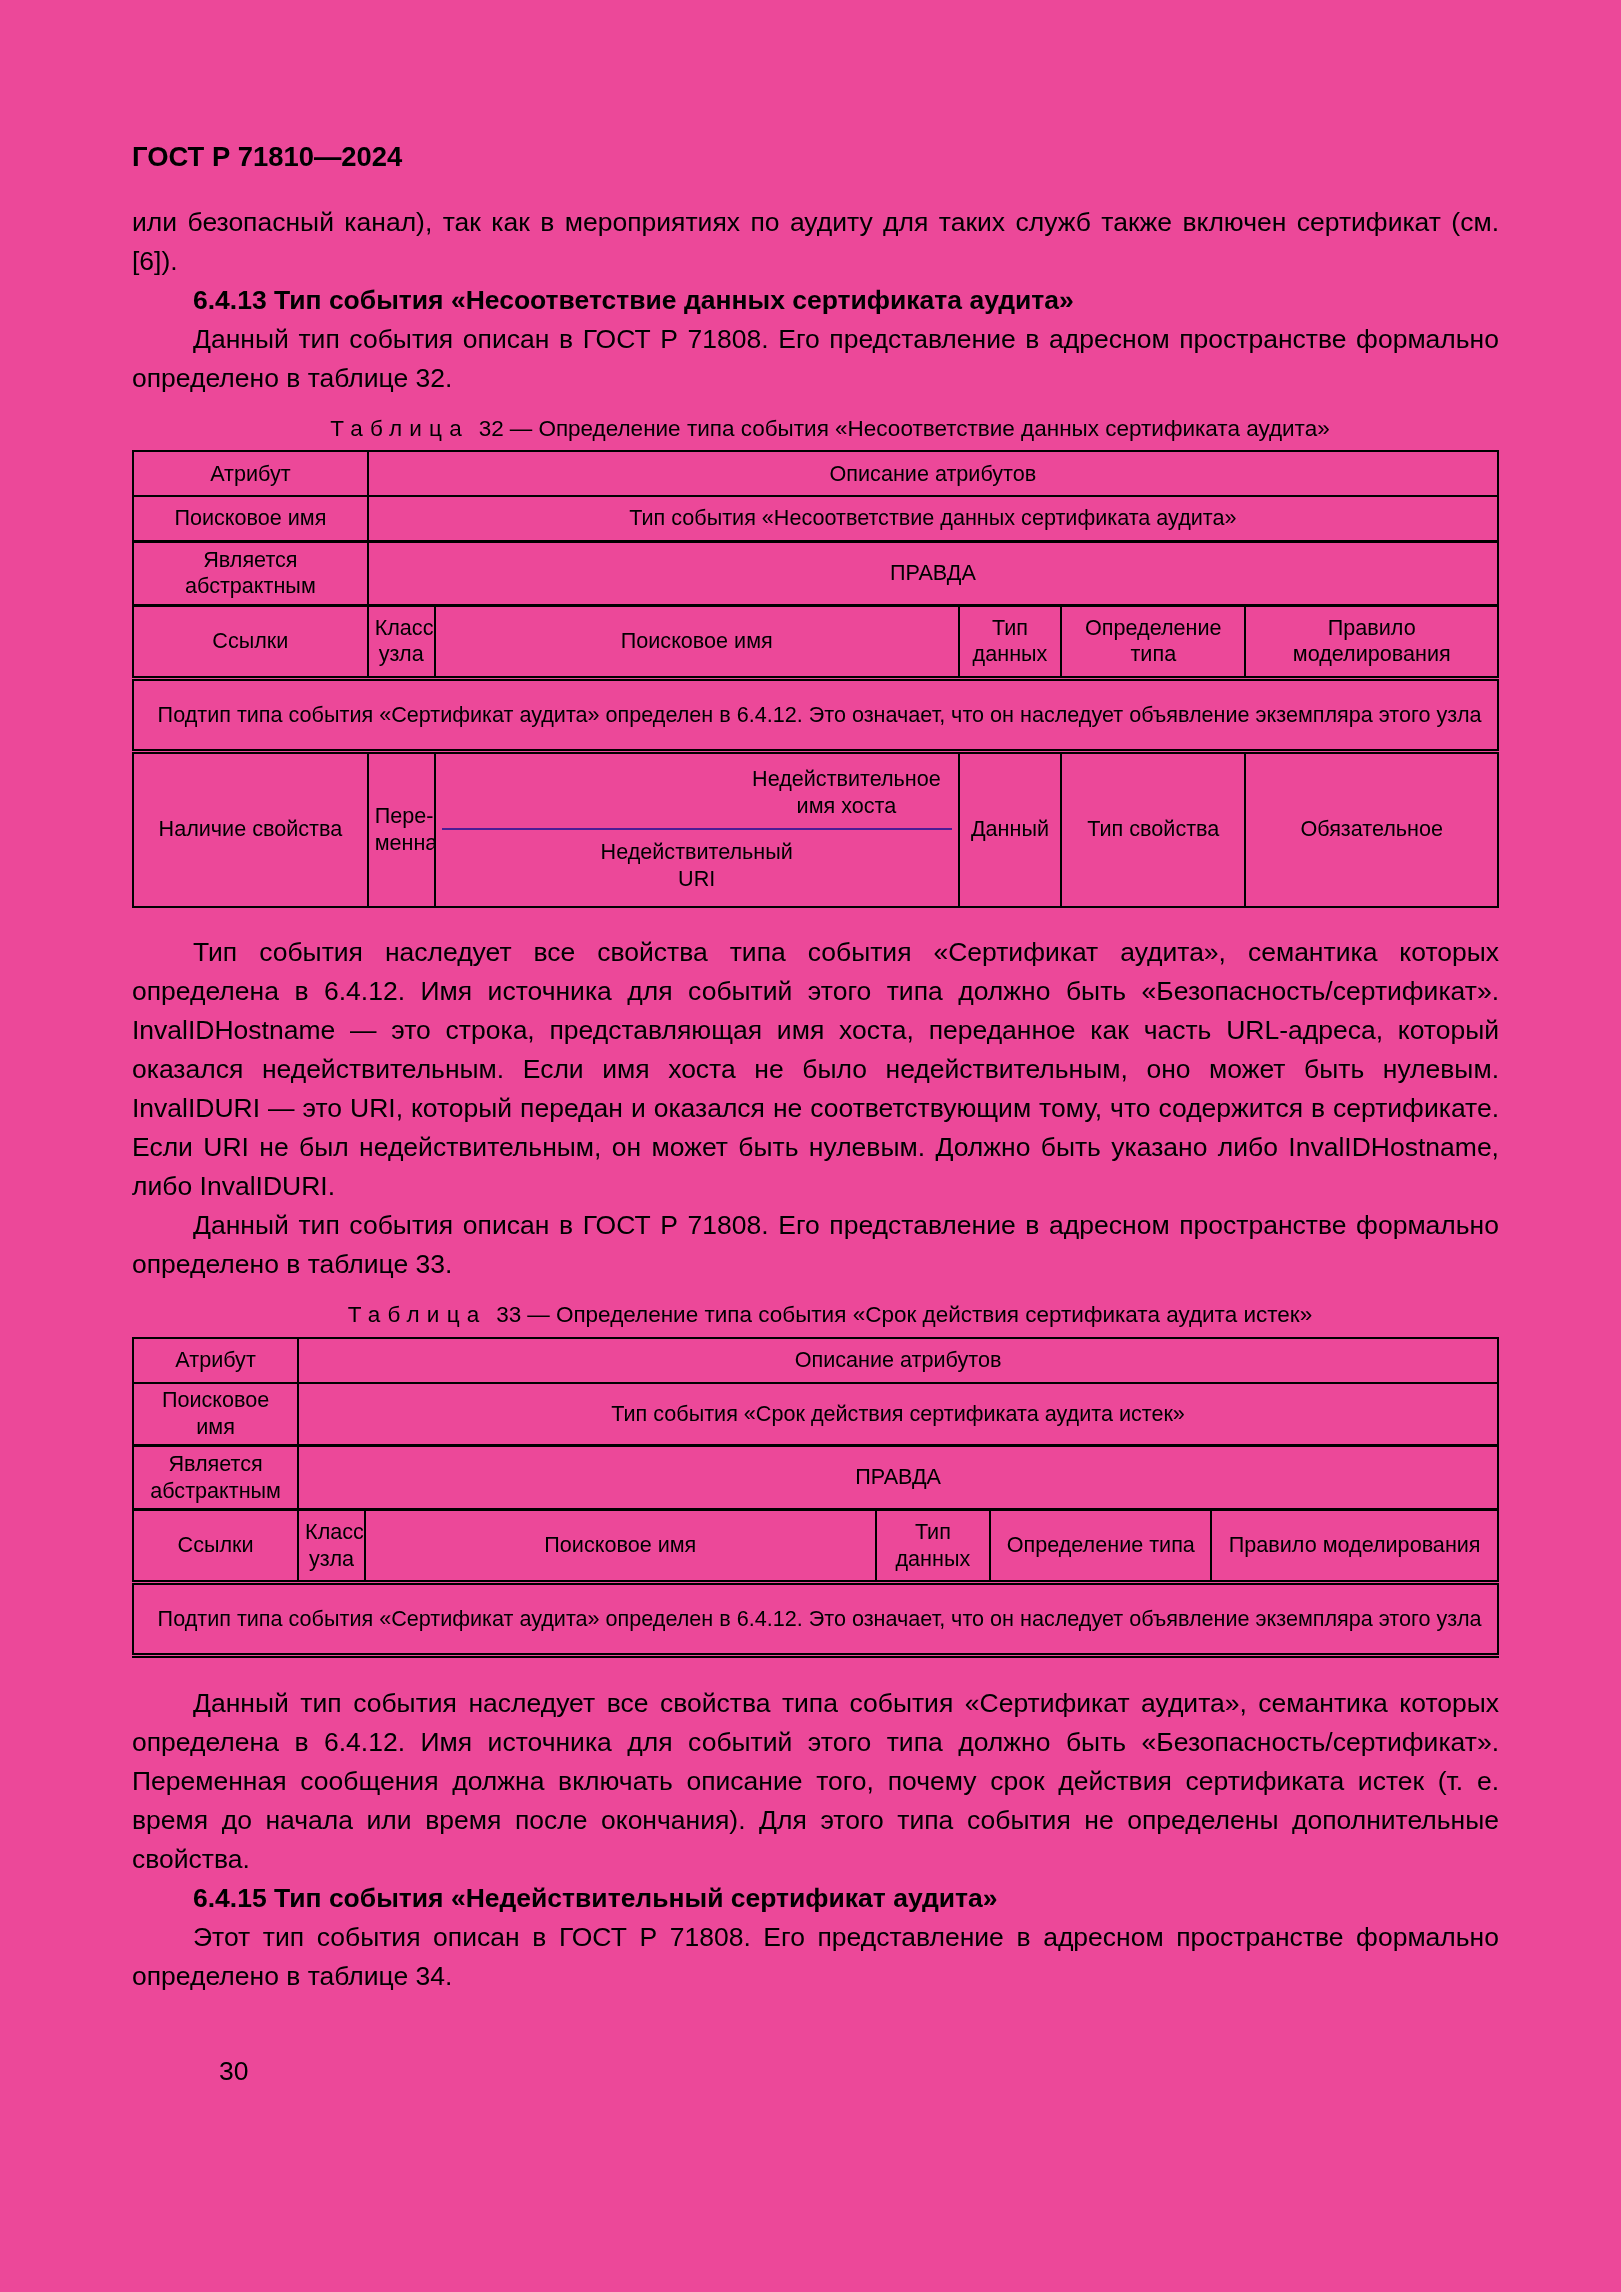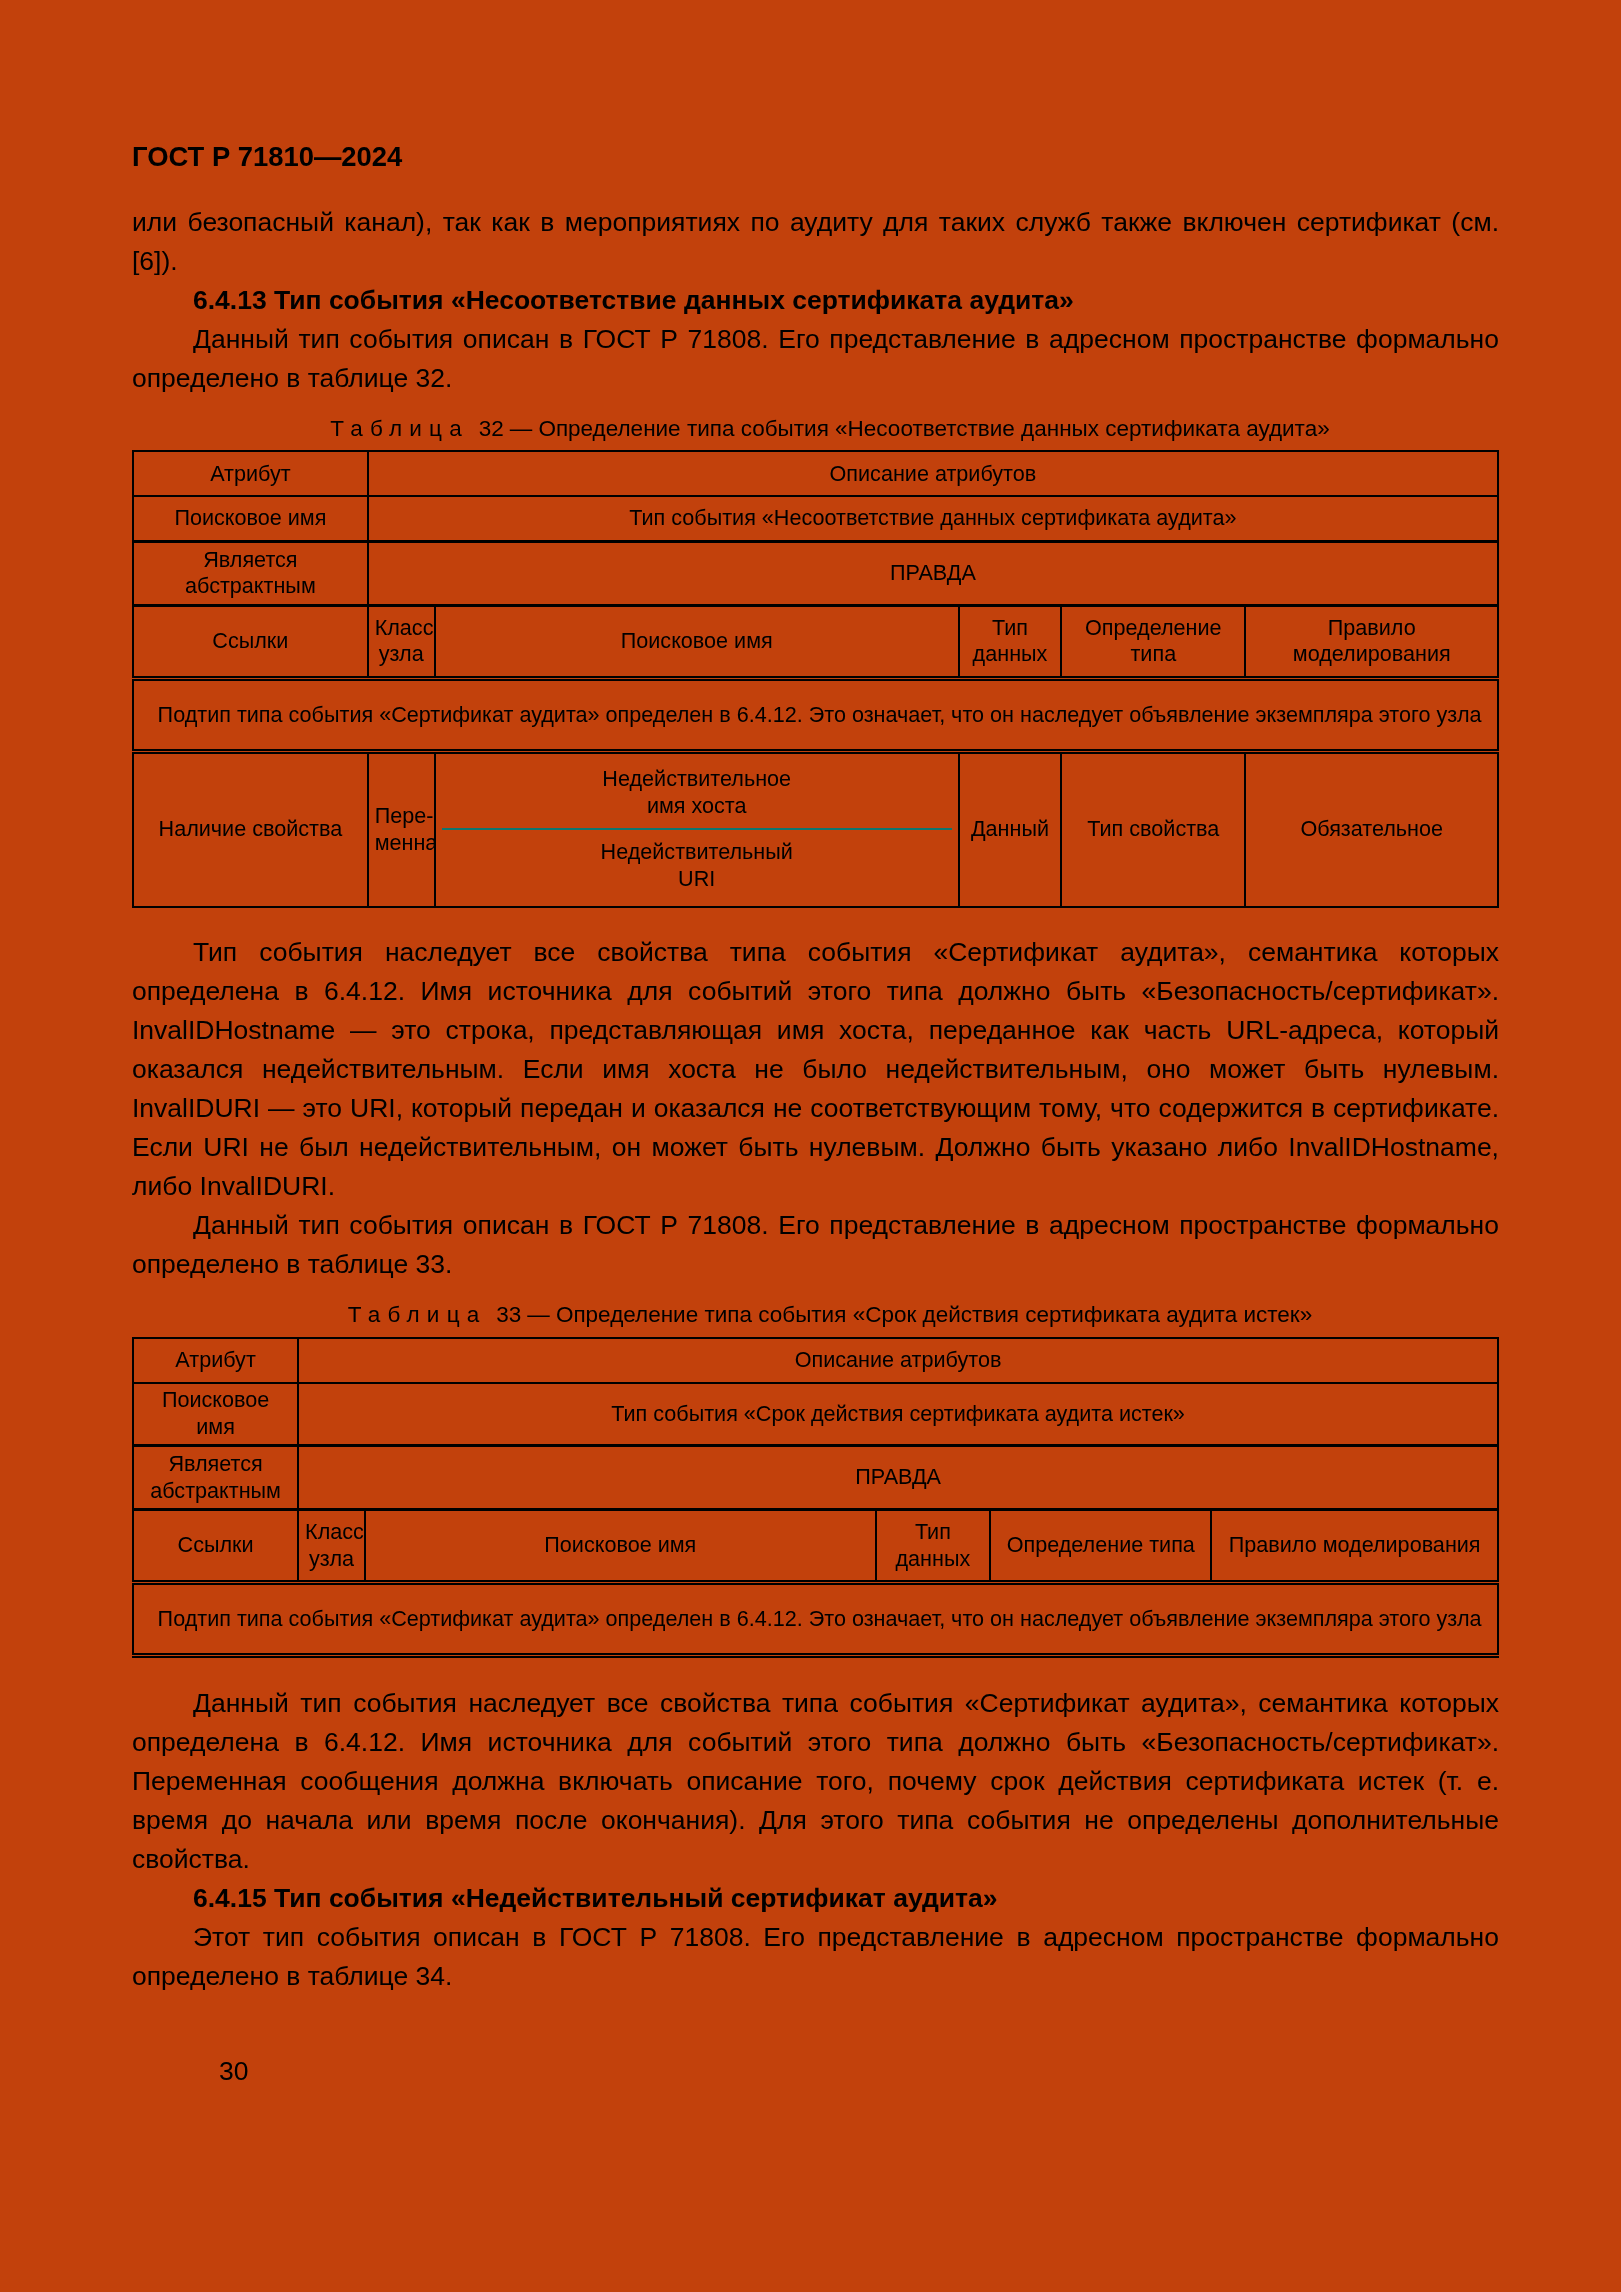--- a/index.html
+++ b/index.html
@@ -2,21 +2,21 @@
 <html><head>
 <meta charset="utf-8">
 <style>
   * { box-sizing: border-box; }
   html, body { margin: 0; padding: 0; background: #ffffff; }
   body { font-family: "Liberation Sans", sans-serif; color: #000; }
   .page {
     position: relative;
     width: 1621px; height: 2293px;
     margin: 0 auto;
-    background: #c2410c;
+    background: #ec4899;
     padding: 139px 122px 0 132px;
     overflow: hidden;
   }
   .running-header { font-size: 27.4px; font-weight: bold; line-height: 35px; margin-bottom: 29px; }
   p { margin: 0; }
   .body { font-size: 26.5px; line-height: 39px; text-align: justify; text-indent: 61px; }
   .noind { text-indent: 0; }
   .heading { font-weight: bold; text-align: left; }
   .after-table { margin-top: 25.5px; }
   .caption { font-size: 22.5px; line-height: 29px; margin: 15.7px 0 7.8px 29px; text-align: center; }
@@ -33,21 +33,21 @@
   }
   tr.thick td { border-top-width: 3.9px; }
   .r-s td { height: 45px; border-radius: 10px; }
   .r-m td { height: 63px; }
   .r-refs td { height: 73px; }
   .r-note td.note-cell { height: 73px; border-top: 5.9px double #000; border-bottom: 5.9px double #000; padding-left: 14px; }
   .r-split > td { height: 147px; }
   td.split-cell { padding: 0; }
   .split-cell .half { display: flex; align-items: center; justify-content: center; min-height: 72px; }
   .split-cell .half span { display: inline-block; max-width: 211px; }
-  .split-cell .top { border-bottom: 2px solid #0f766e; }
+  .split-cell .top { border-bottom: 2px solid #4c1d95; justify-content: flex-end; }
   td.hyph span { display: block; }
 
   .pageno { position: absolute; left: 186px; top: 2056px; font-size: 26.5px; margin-left: 33px; }
 </style>
 </head>
 <body>
 
 <div class="page">
 
   <div class="running-header">ГОСТ Р 71810—2024</div>

